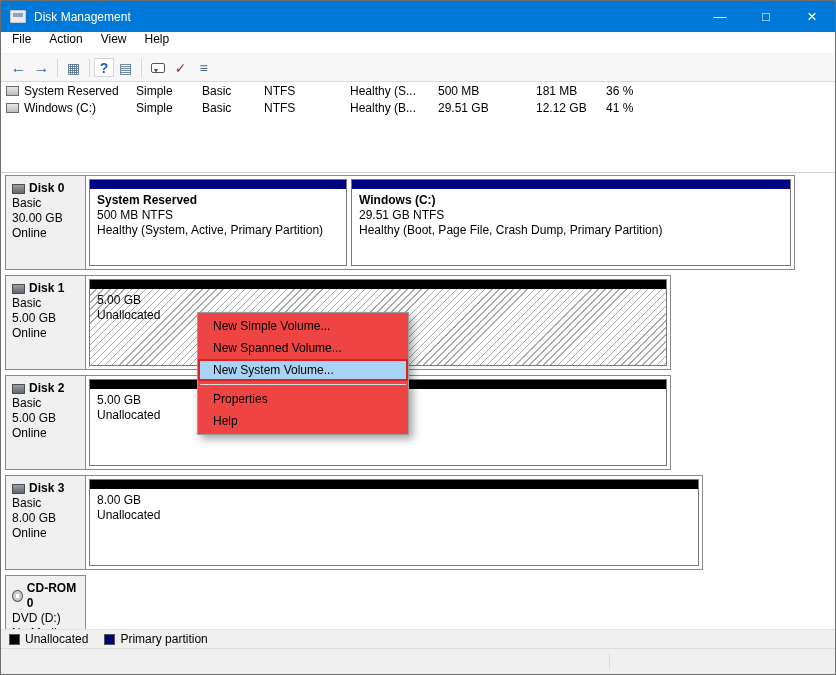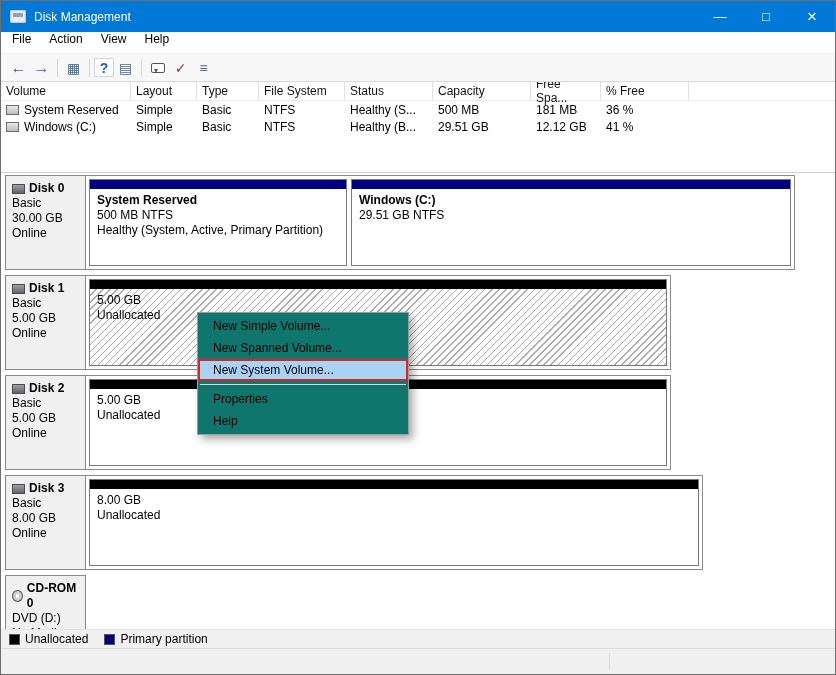--- a/index.html
+++ b/index.html
@@ -84,21 +84,21 @@
             padding-left:8px; border-top:1px solid #e2e2e2; }
   .leg-item { display:flex; align-items:center; margin-right:16px; }
   .swatch { width:11px; height:11px; border:1px solid #555; margin-right:5px; }
   .swatch.unalloc { background:var(--unallocated,#000); }
   .swatch.primary { background:var(--primary-partition,#000082); }
   .statusbar { flex:0 0 26px; background:#f0f0f0; border-top:1px solid #dcdcdc; position:relative; }
   .sb-sep { position:absolute; left:608px; top:4px; bottom:4px; width:1px; background:#dcdcdc; }
 
   
   .context-menu { position:absolute; left:196px; top:311px; width:212px; z-index:20;
-                  background:#0f766e; border:1px solid #9b9b9b; padding:2px 0;
+                  background:#ef4444; border:1px solid #9b9b9b; padding:2px 0;
                   box-shadow:4px 4px 8px rgba(0,0,0,0.35); }
   .cm-item { height:22px; line-height:22px; padding-left:15px; cursor:default; }
   .cm-item.hl { background:var(--menu-highlight,#a9d3f5);
                 outline:2px solid var(--annotation-red,#dd2222); outline-offset:-2px; }
   .cm-sep { height:1px; background:#d9d9d9; margin:3px 2px; }
 </style>
 </head>
 <body>
 
 <div class="window">
@@ -130,30 +130,20 @@
     <span class="tb-icon grid">▤</span>
     <span class="tb-sep"></span>
     <span class="tb-icon">
         <span class="bubble"></span>
       </span>
     <span class="tb-icon check">✓</span>
     <span class="tb-icon grid">≡</span>
   </div>
 
   <div class="volume-list">
-    <div class="vl-header">
-      <span class="vl-h c0">Volume</span>
-      <span class="vl-h c1">Layout</span>
-      <span class="vl-h c2">Type</span>
-      <span class="vl-h c3">File System</span>
-      <span class="vl-h c4">Status</span>
-      <span class="vl-h c5">Capacity</span>
-      <span class="vl-h c6">Free Spa...</span>
-      <span class="vl-h c7">% Free</span>
-    </div>
     <div class="vl-row">
       <span class="vl-c c0"><span class="drive-ico"></span><span>System Reserved</span></span>
       <span class="vl-c c1">Simple</span>
       <span class="vl-c c2">Basic</span>
       <span class="vl-c c3">NTFS</span>
       <span class="vl-c c4">Healthy (S...</span>
       <span class="vl-c c5">500 MB</span>
       <span class="vl-c c6">181 MB</span>
       <span class="vl-c c7">36 %</span>
     </div>
@@ -188,20 +178,21 @@
             <div class="part-title">System Reserved</div>
             <div>500 MB NTFS</div>
             <div>Healthy (System, Active, Primary Partition)</div>
           </div>
         </div>
         <div class="part primary" style="width:440px">
           <div class="part-bar"></div>
           <div class="part-body">
             <div class="part-title">Windows (C:)</div>
             <div>29.51 GB NTFS</div>
+            <div>Healthy (Boot, Page File, Crash Dump, Primary Partition)</div>
           </div>
         </div>
       </div>
     </div>
 
     <div class="disk-row">
       <div class="disk-left">
         <div class="disk-name">
             <span class="mini-disk-ico"></span>
             <span>Disk 1</span>

